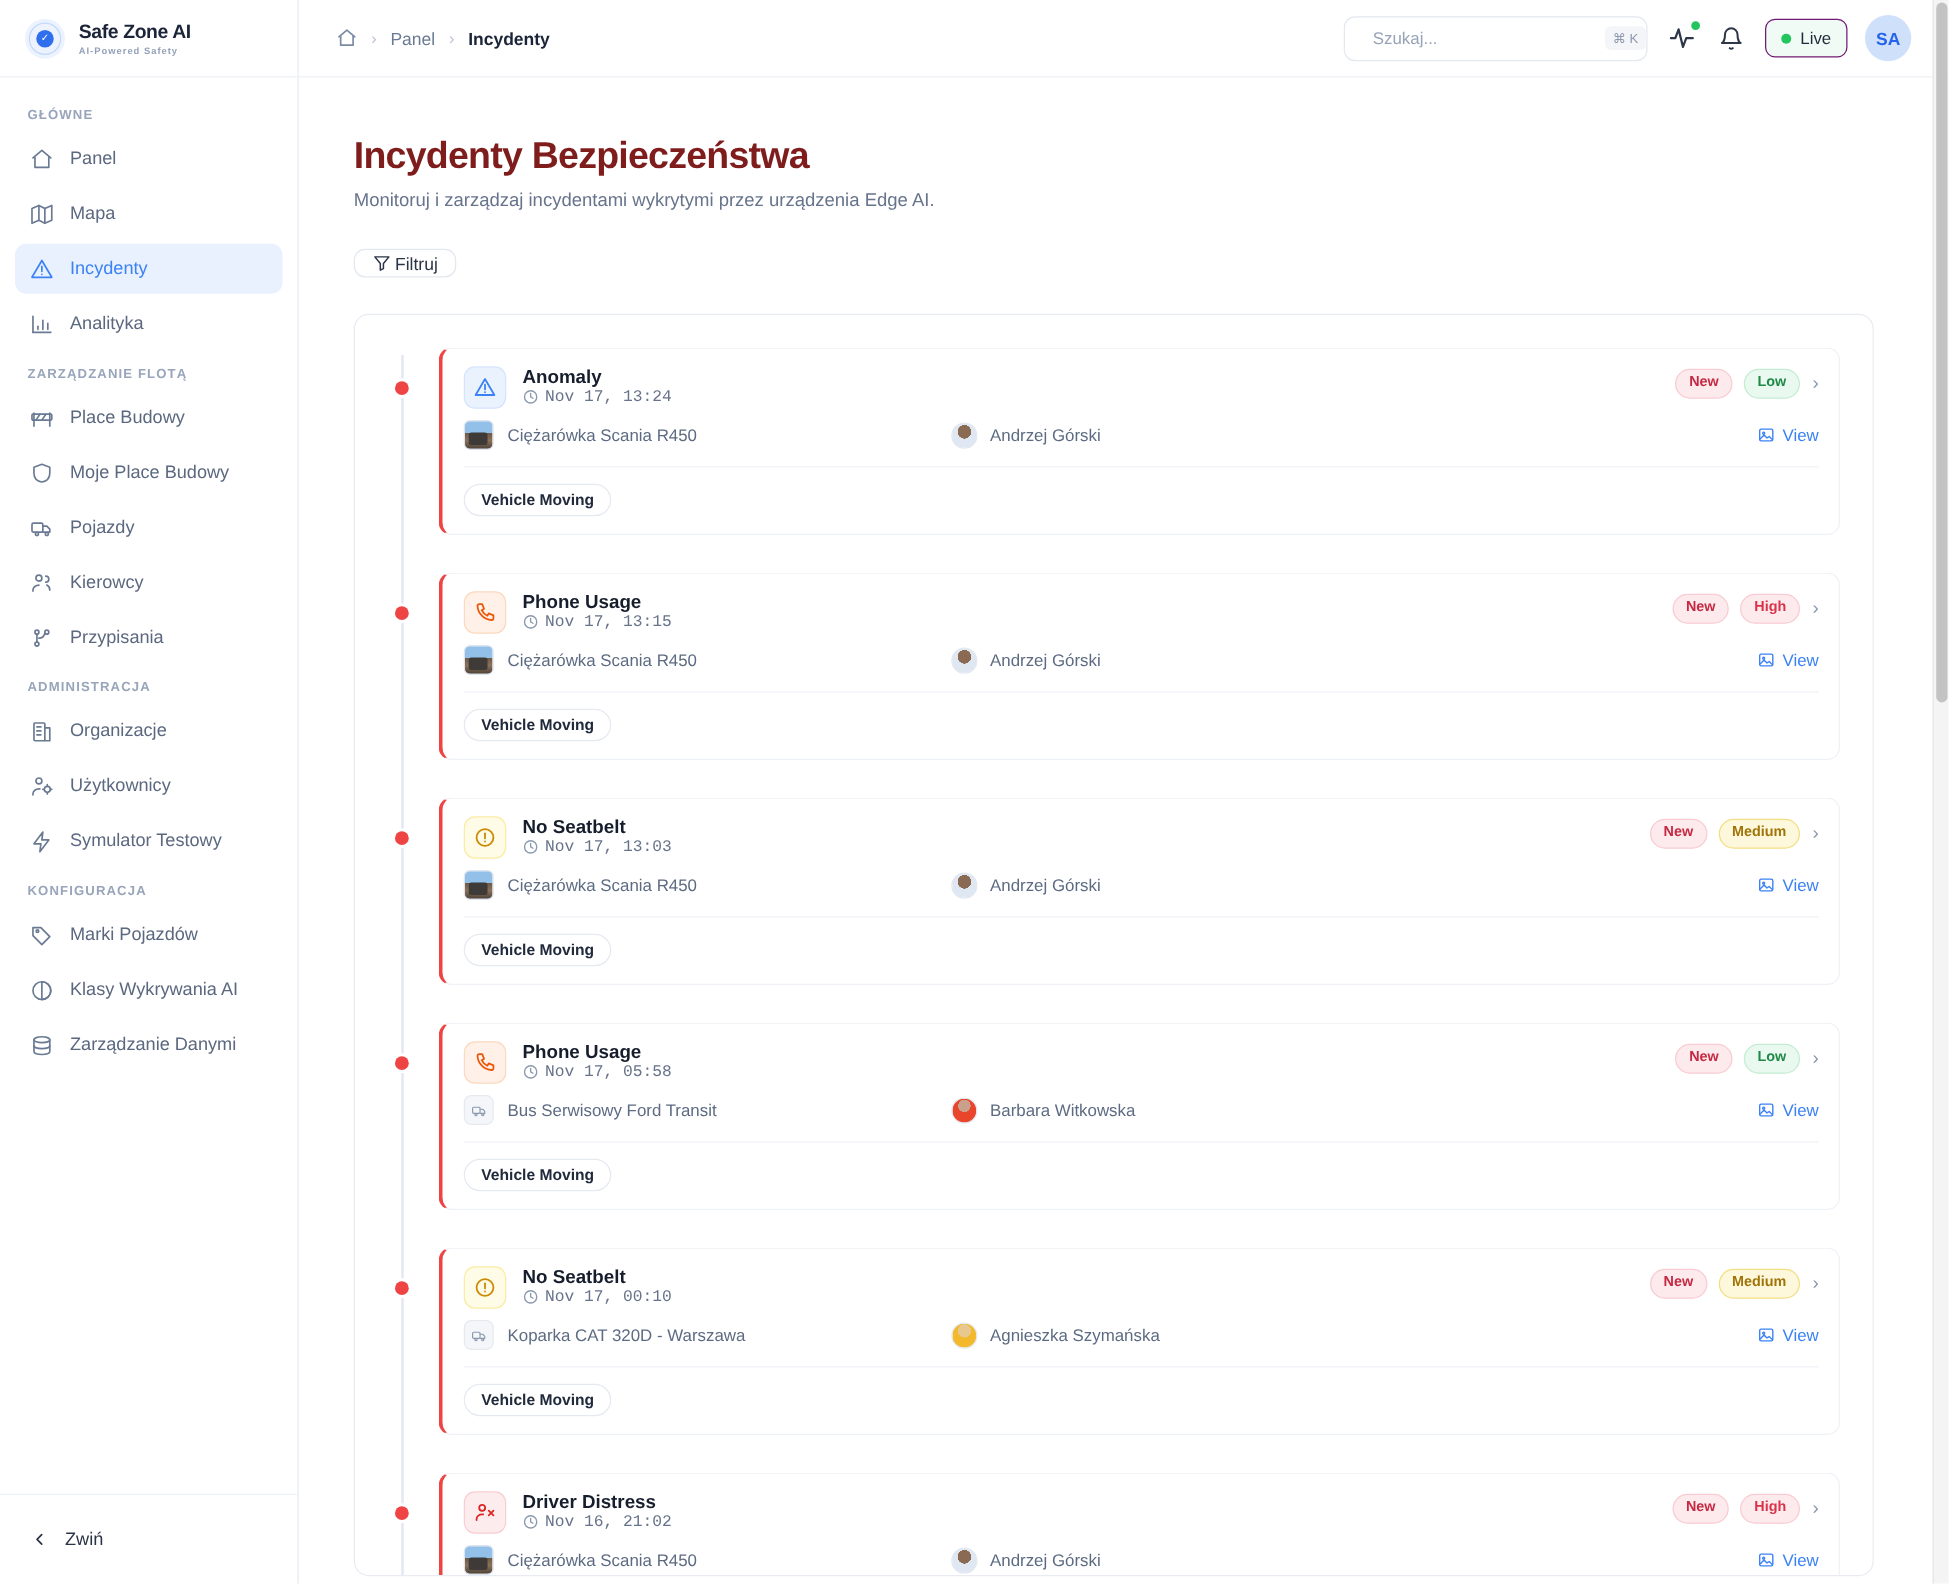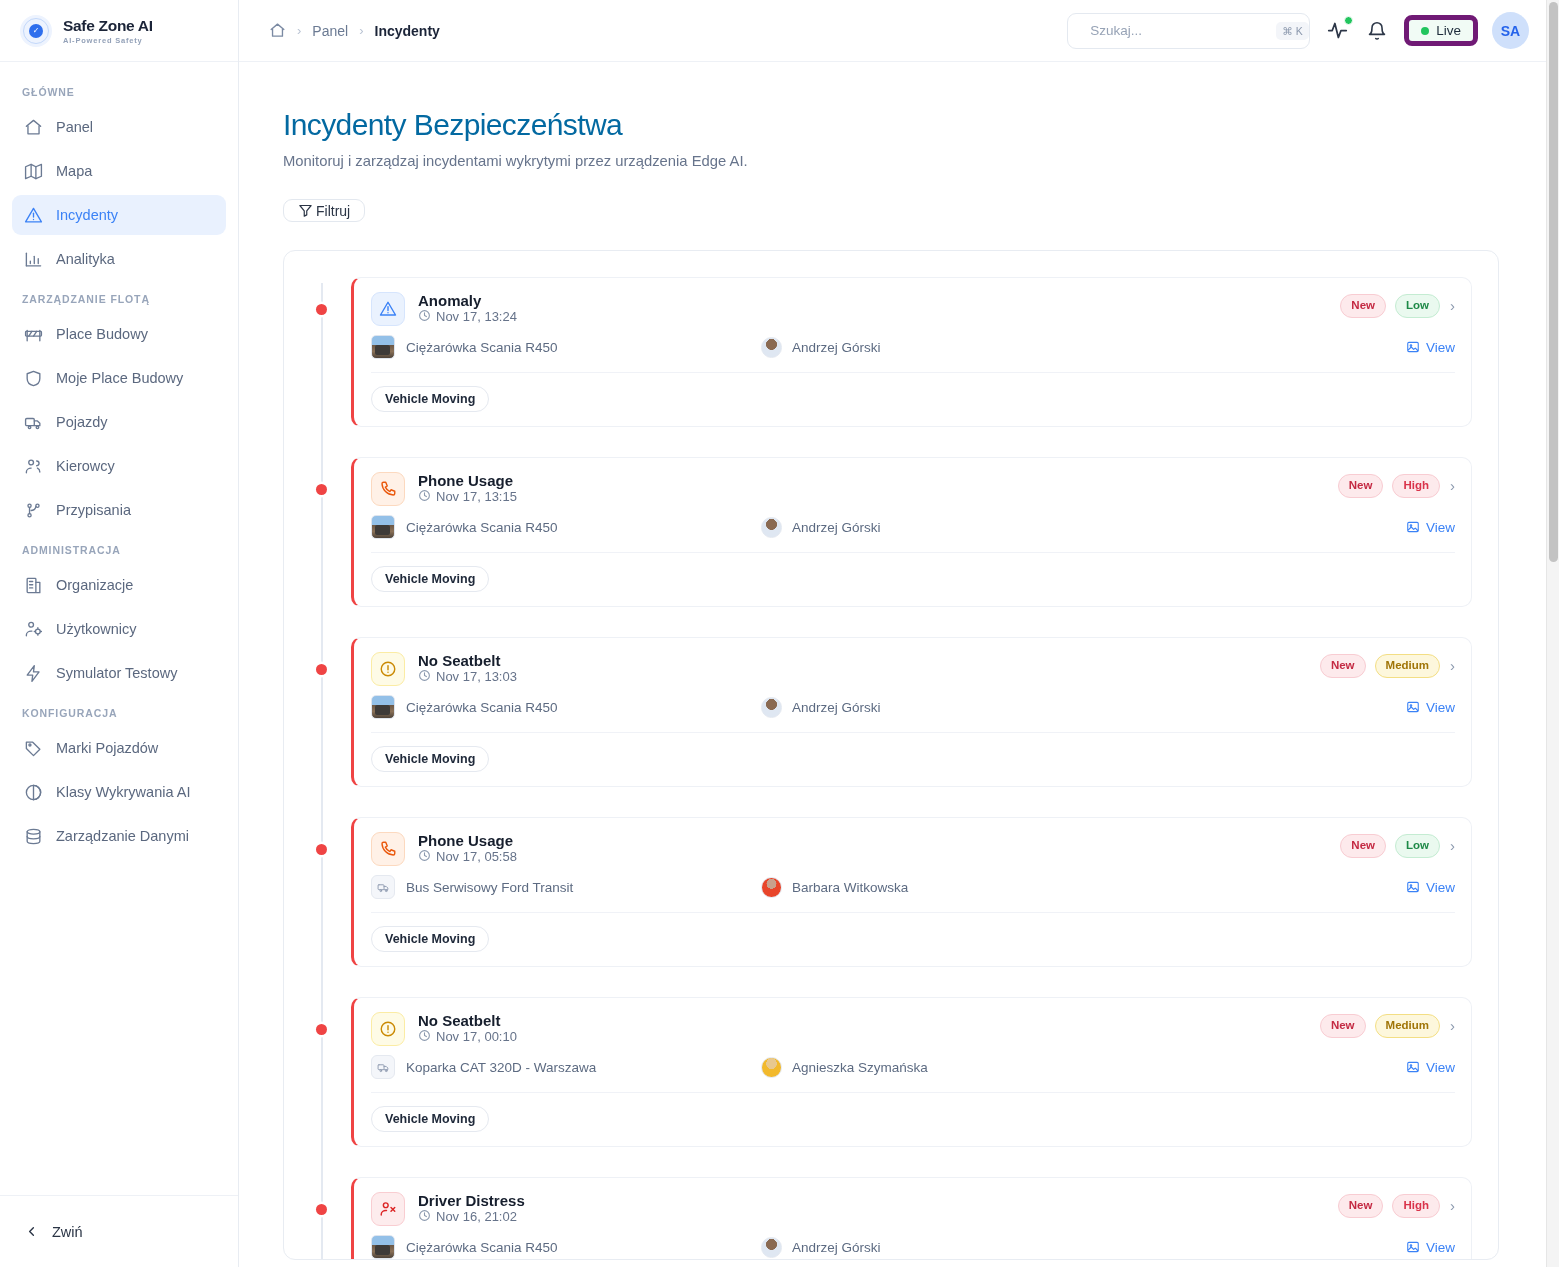--- a/index.html
+++ b/index.html
@@ -95,33 +95,33 @@
     font-size: 10.5px; padding: 3px 6px; white-space: nowrap;
   }
   .icon-btn { position: relative; width: 26px; height: 26px; display:flex; align-items:center; justify-content:center; cursor: pointer; }
   .green-dot {
     position: absolute; top: -2px; right: -3px;
     width: 9px; height: 9px; border-radius: 50%; background: #22c55e;
     border: 1.5px solid #fff;
   }
   .live-pill {
     display: flex; align-items: center; gap: 7px;
-    background: #f1fbf5; border: 5px solid #701a75; border-radius: 8px;
+    background: #f1fbf5; border: 1px solid #701a75; border-radius: 8px;
     height: 31px; padding: 0 12px; color: #1d2b3a; font-size: 13.5px; font-weight: 500;
     cursor: pointer;
   }
   .live-pill .d { width: 8px; height: 8px; border-radius: 50%; background: #22c55e; }
   .avatar-sa {
     width: 37px; height: 37px; border-radius: 50%; background: #cfe0fb;
     color: #2563eb; font-size: 14px; font-weight: 700;
     display: flex; align-items: center; justify-content: center; cursor: pointer;
   }
 
   .content { flex: 1; padding: 46px 60px 0 44px; overflow: hidden; position: relative; }
-  .page-title { font-size: 30px; font-weight: 400; color: #0369a1; letter-spacing: -0.6px; }
+  .page-title { font-size: 30px; font-weight: 700; color: #7f1d1d; letter-spacing: -0.6px; }
   .page-sub { font-size: 14.8px; color: #67748c; margin-top: 11px; }
 
   .filter-btn {
     margin-top: 30px; display: inline-flex; align-items: center; gap: 3px;
     height: 23px; padding: 0 14px; border: 1px solid #e3e8ef; border-radius: 9px;
     background: #fff; color: #2a3445; font-size: 14px; cursor: pointer;
     font-family: "Liberation Sans", sans-serif;
   }
 
   
@@ -152,21 +152,21 @@
     width: 34px; height: 34px; border-radius: 9px; flex: 0 0 34px;
     display: flex; align-items: center; justify-content: center;
   }
   .ti-anomaly { background: #eaf2fe; border: 1px solid #d6e5fd; }
   .ti-phone   { background: #fff1e7; border: 1px solid #fcd9bf; }
   .ti-seat    { background: #fefbe6; border: 1px solid #fbeca4; }
   .ti-distress{ background: #fdeced; border: 1px solid #f9cdd1; }
 
   .card-head-text { display: flex; flex-direction: column; gap: 0; }
   .card-title { font-size: 15px; font-weight: 700; color: #161e2d; }
-  .card-time { display: flex; align-items: flex-start; gap: 5px; font-size: 13px; color: #66738a; }
+  .card-time { display: flex; align-items: center; gap: 5px; font-size: 13px; color: #66738a; font-family: Liberation Mono, monospace; }
 
   .badges { margin-left: auto; display: flex; align-items: center; gap: 9px; padding-top: 2px; }
   .badge {
     font-size: 11.5px; font-weight: 700; border-radius: 999px;
     padding: 3px 10px; line-height: 1.35;
   }
   .b-new  { background: #fdeaec; border: 1px solid #f8ccd2; color: #c42a43; }
   .b-low  { background: #eaf9ef; border: 1px solid #c4ecd2; color: #1f8a48; }
   .b-high { background: #fdeaec; border: 1px solid #f8ccd2; color: #d9334a; }
   .b-medium { background: #fdf7dc; border: 1px solid #f3de84; color: #a07508; }

